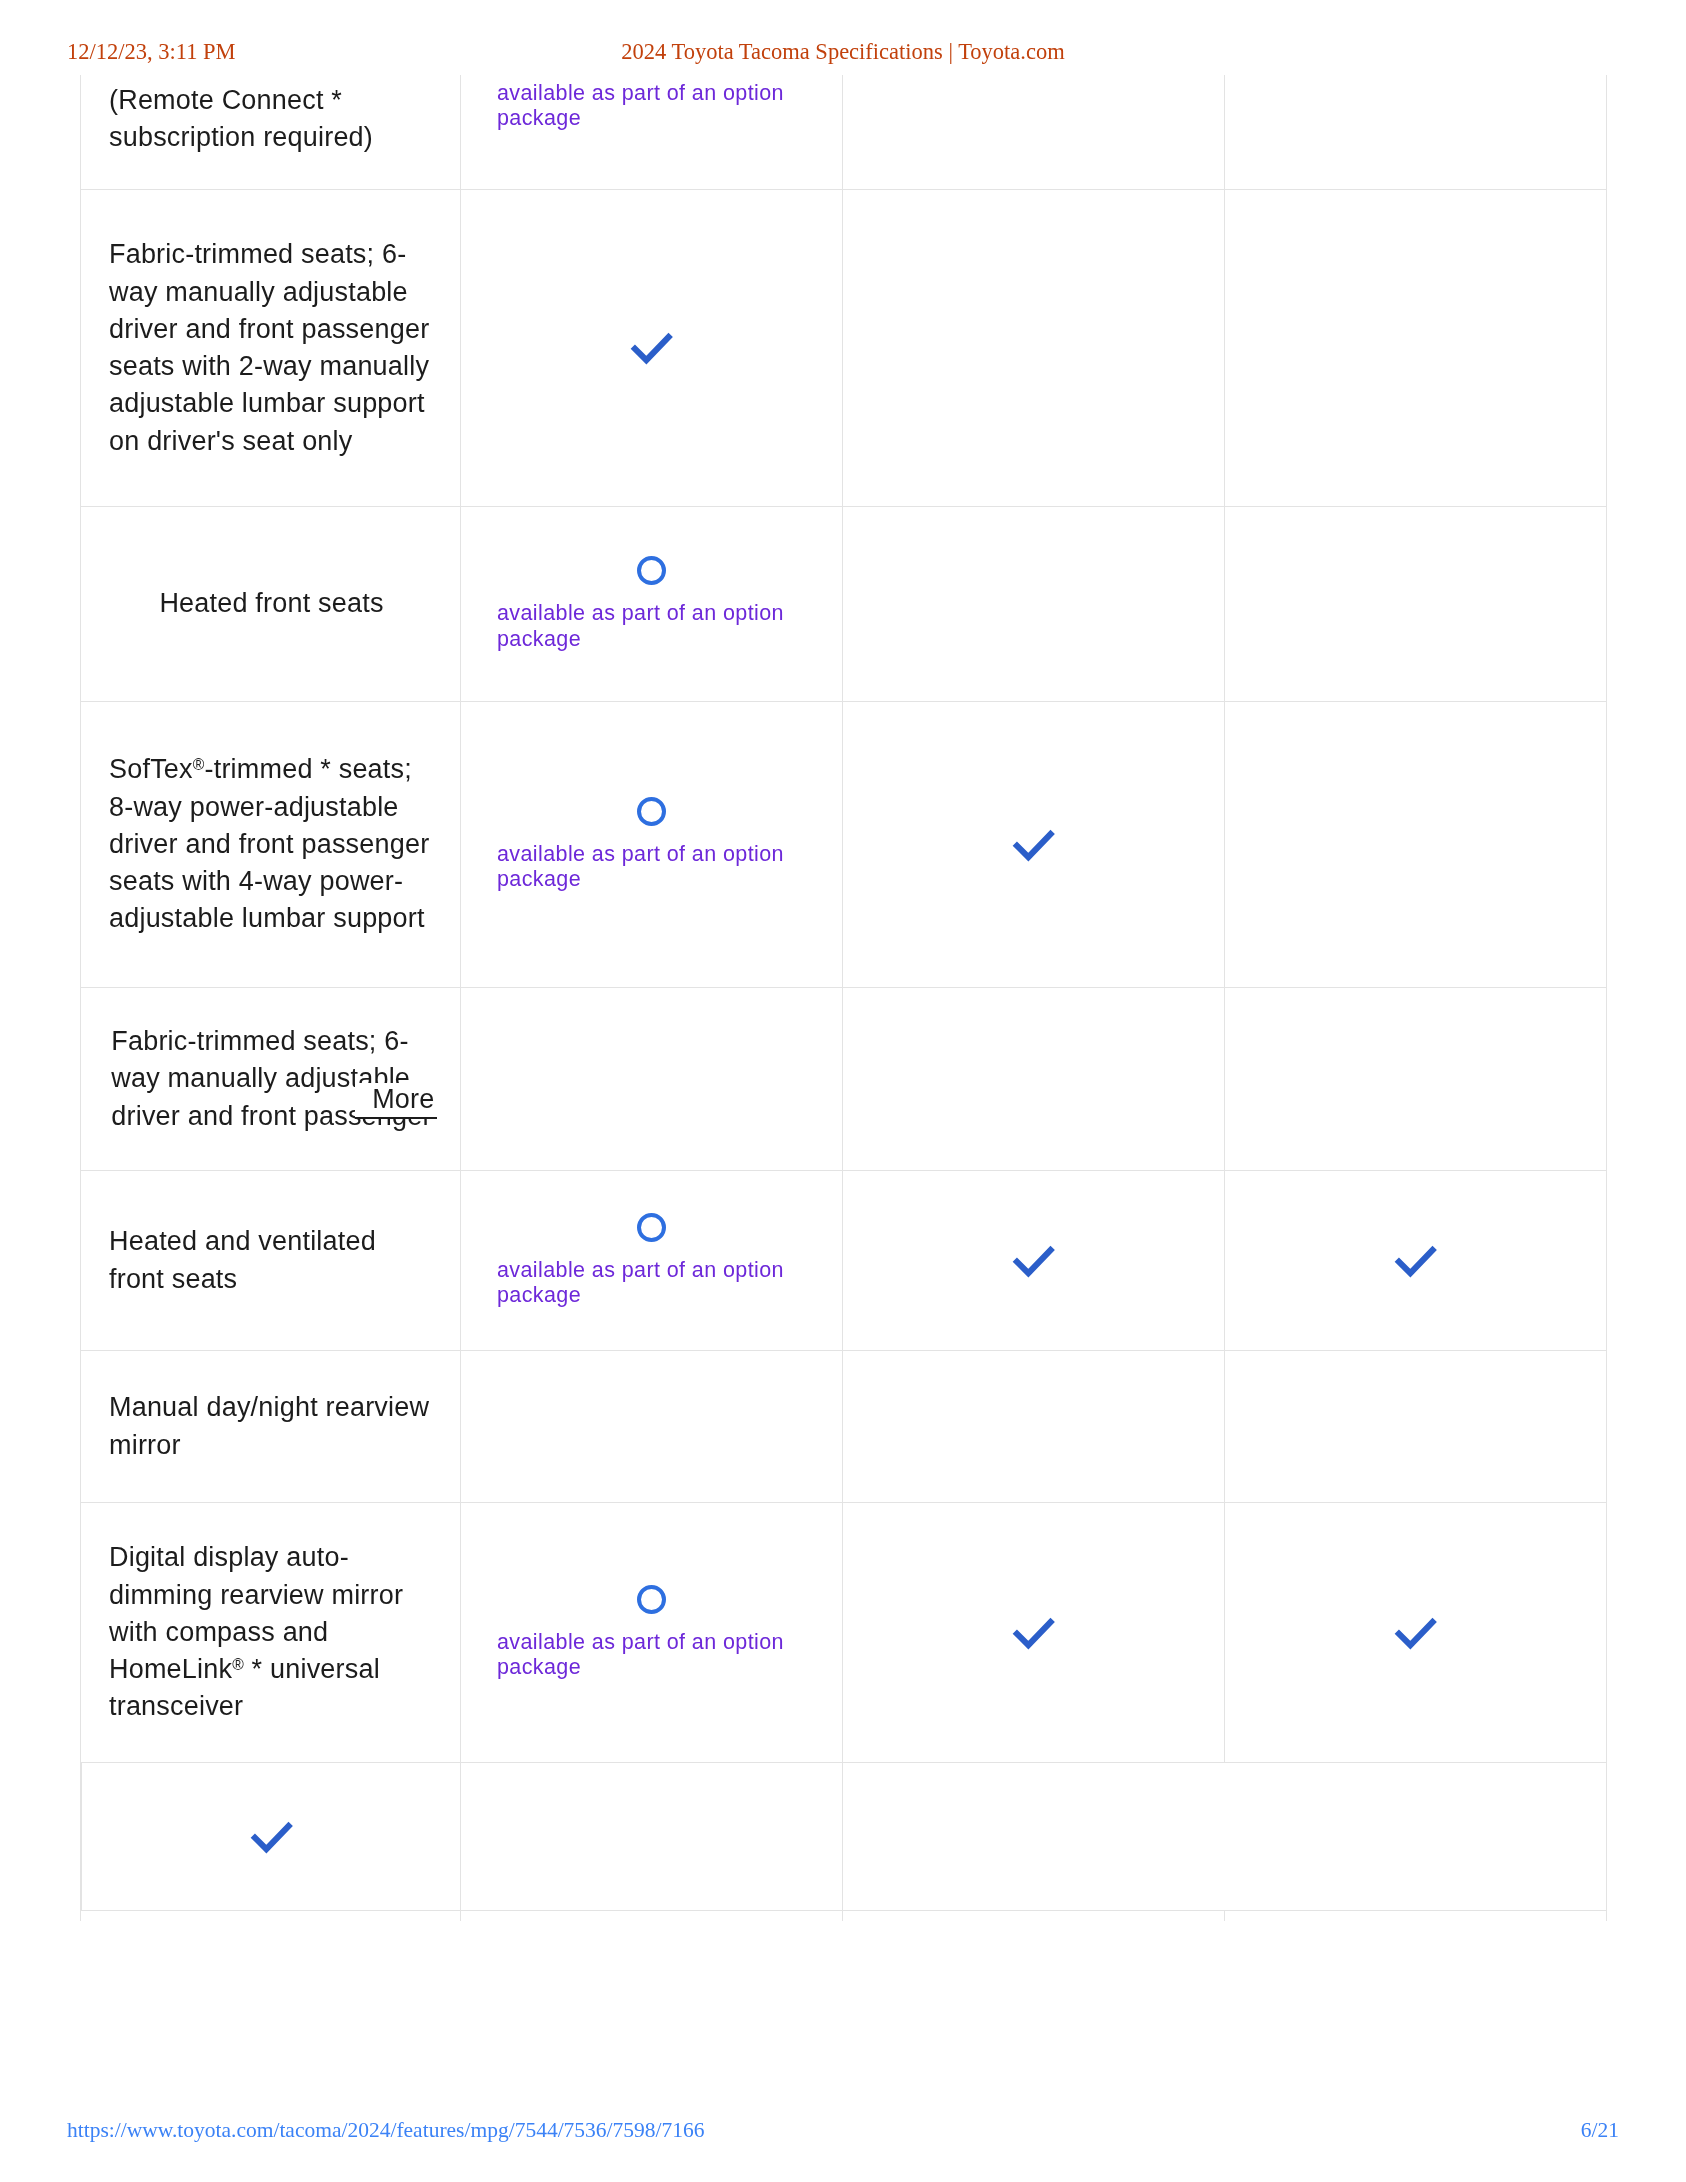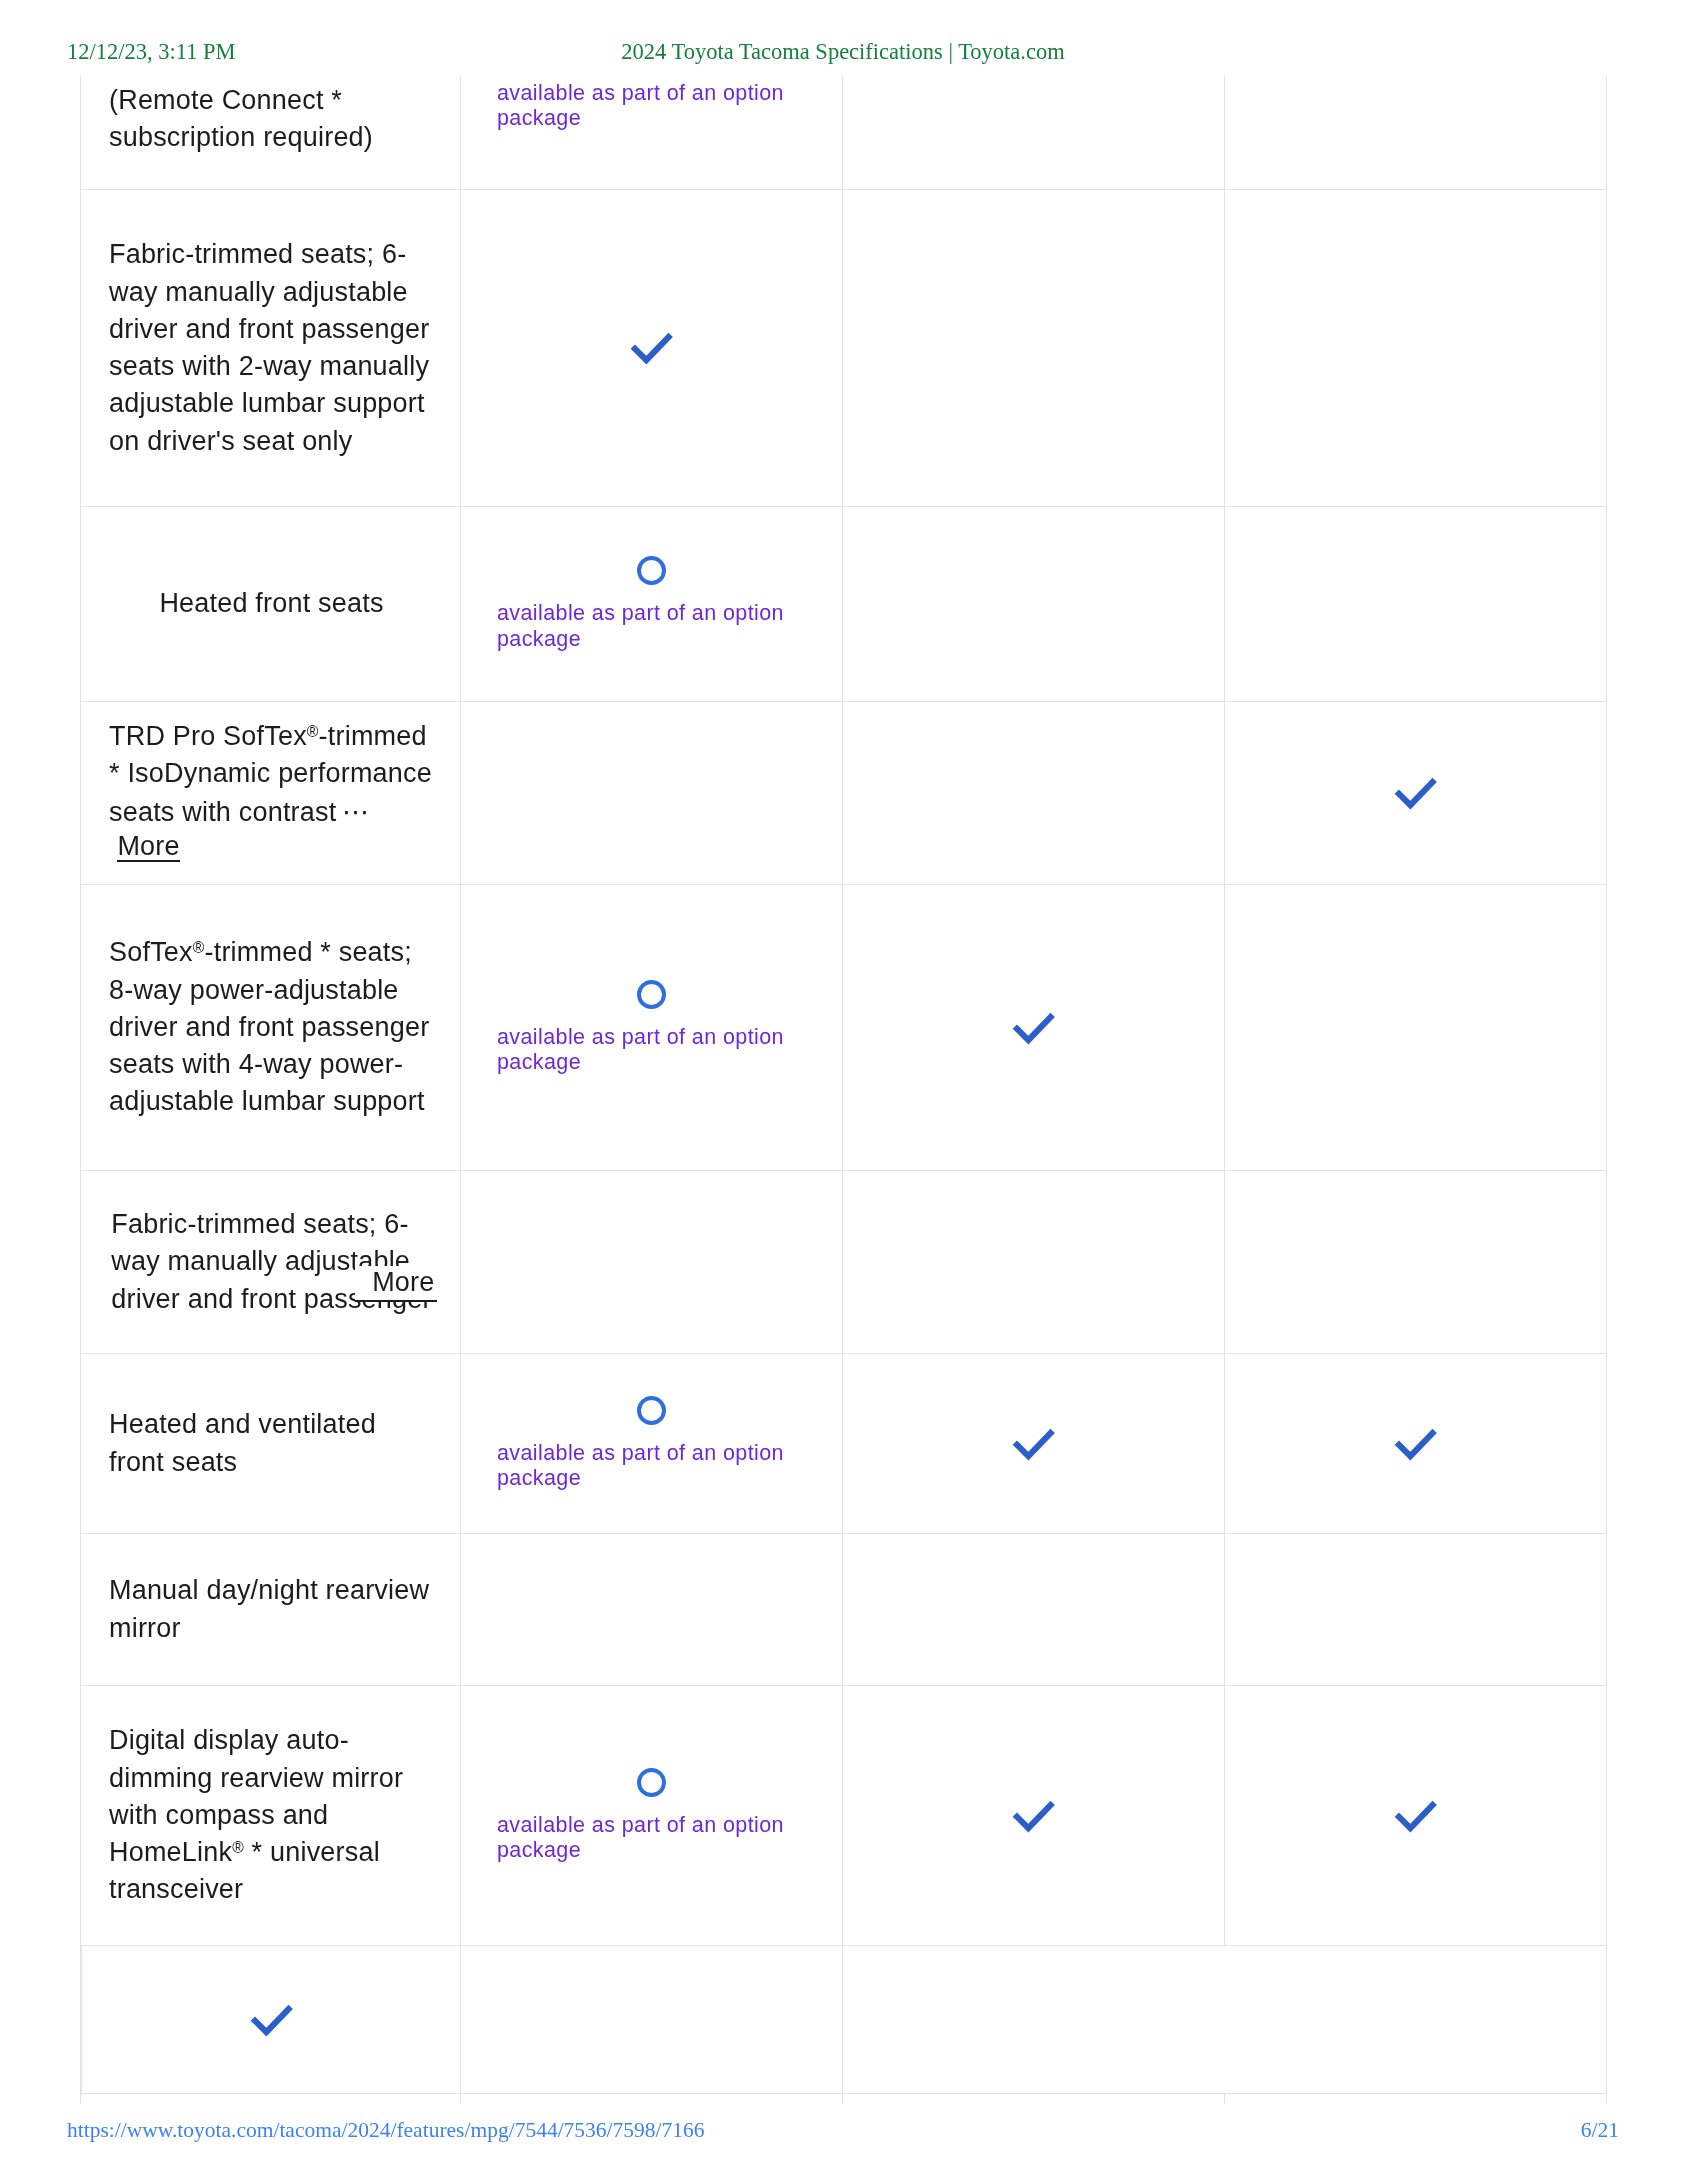--- a/index.html
+++ b/index.html
@@ -4,21 +4,21 @@
 <style>
   * { margin:0; padding:0; box-sizing:border-box; }
   html,body { background:#ffffff; }
   .page {
     position:relative; width:1686px; height:2182px; background:#fff;
     font-family:"Liberation Sans", sans-serif; color:#1c1c1c; overflow:hidden;
   }
 
   
   .print-header { position:absolute; top:39px; left:0; right:0; height:28px;
-    font-family:"Liberation Serif", serif; font-size:22.5px; color:#15803d; }
+    font-family:"Liberation Serif", serif; font-size:22.5px; color:#c2410c; }
   .print-header .datetime { position:absolute; left:67px; top:0; white-space:nowrap; }
   .print-header .title { text-align:center; white-space:nowrap; }
 
   .print-footer { position:absolute; top:2118px; left:0; right:0; height:28px;
     font-family:"Liberation Serif", serif; font-size:21.5px; color:#3b82f6; }
   .print-footer .url { position:absolute; left:67px; top:0; white-space:nowrap; }
   .print-footer .pagenum { position:absolute; right:67px; top:0;margin-left:28px; }
 
   
   .spec-table { position:absolute; left:80px; top:75px; width:1527px;
@@ -108,36 +108,20 @@
       <div class="cell val">
         <div class="opt">
           <div class="ring"></div>
           <div class="opt-label">available as part of an option package</div>
         </div>
       </div>
       <div class="cell val"></div>
       <div class="cell val"></div>
     </div>
 
-    <div class="t-row r4">
-      <div class="cell feature">
-        <span>
-          <span>TRD Pro SofTex</span><sup class="reg">®</sup><span>-trimmed * IsoDynamic performance seats with contrast</span><span class="ell">⋯</span><a class="more-inline">More</a>
-        </span>
-      </div>
-      <div class="cell val"></div>
-      <div class="cell val"></div>
-      <div class="cell val">
-        <span class="check">
-          <svg width="43" height="34" viewBox="0 0 46 36">
-              <path d="M3 16.5 L17.5 31 L43.5 4" fill="none" stroke="#2b5ec9" stroke-width="6.5"></path>
-            </svg>
-        </span>
-      </div>
-    </div>
 
     <div class="t-row r5">
       <div class="cell feature">
         <span>
           <span>SofTex</span><sup class="reg">®</sup><span>-trimmed * seats; 8-way power-adjustable driver and front passenger seats with 4-way power-adjustable lumbar support</span>
         </span>
       </div>
       <div class="cell val">
         <div class="opt">
           <div class="ring"></div>

